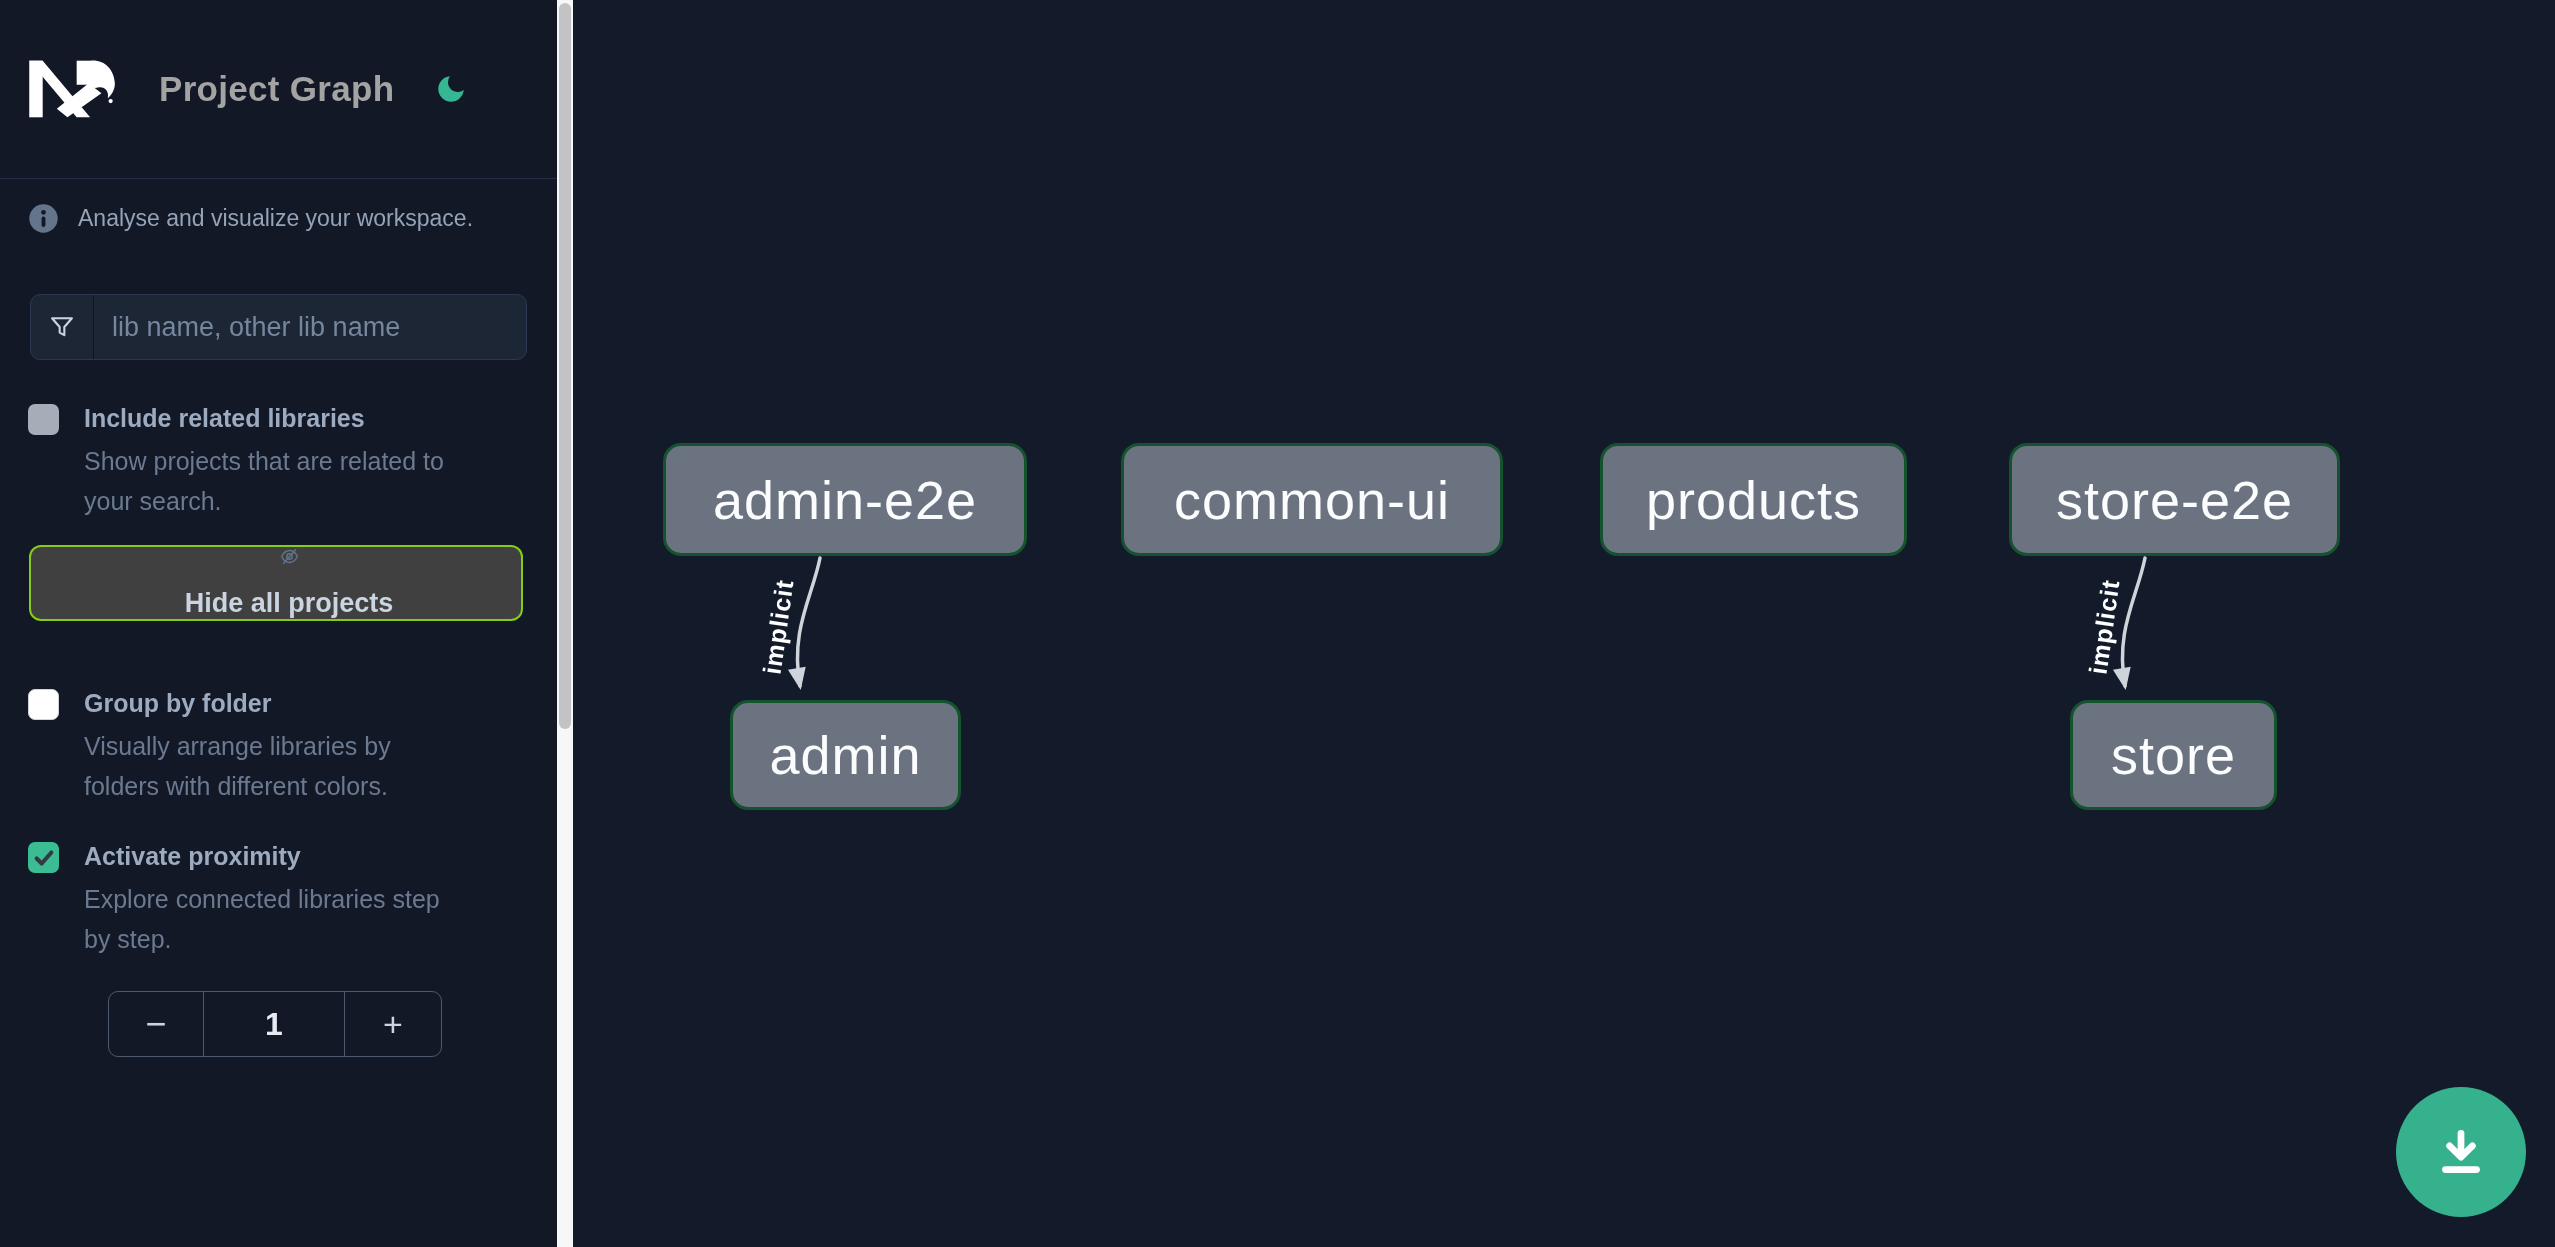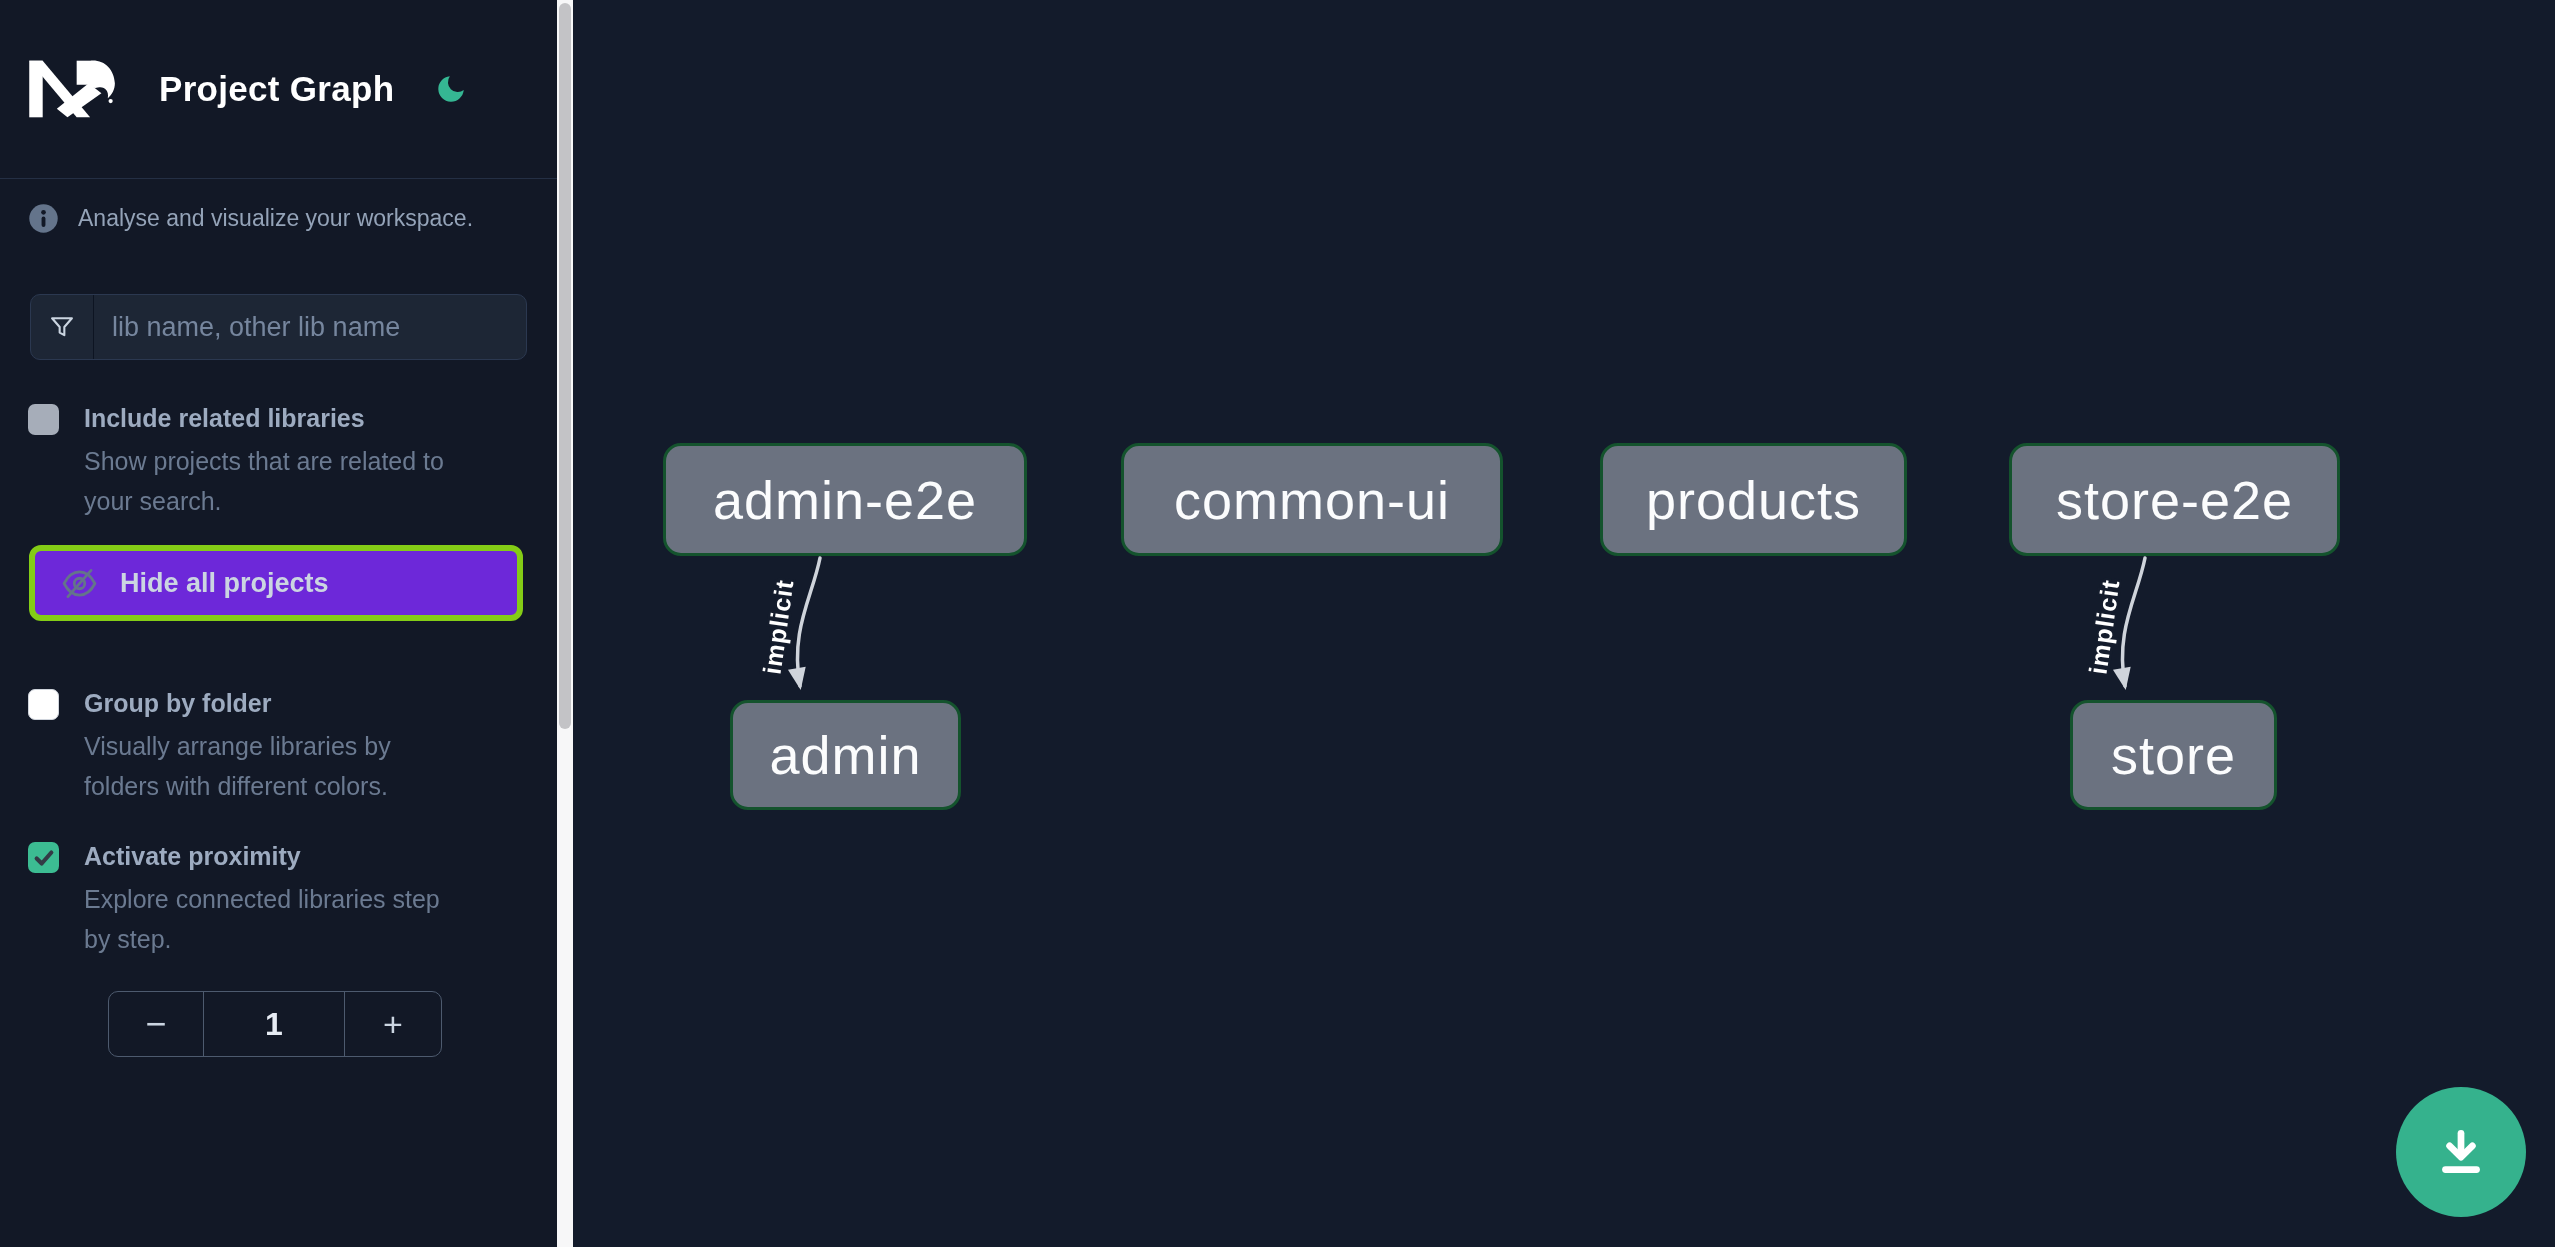--- a/index.html
+++ b/index.html
@@ -6,21 +6,21 @@
   html,body { width:2555px; height:1247px; overflow:hidden; }
   body { font-family:"Liberation Sans", sans-serif; background:#131b2b; }
   .screen { position:relative; width:2555px; height:1247px; }
 
   
   .sidebar { position:absolute; left:0; top:0; width:557px; height:1247px;
              background:#121826; overflow:hidden; }
   .sb-header { height:179px; display:flex; align-items:center; padding-left:25px;
                border-bottom:1px solid #242f44; }
   .logo { width:92px; height:66px; flex:0 0 auto; }
-  .app-title { margin-left:42px; font-size:35px; font-weight:600; color:#ffffff; letter-spacing:.3px; }
+  .app-title { margin-left:42px; font-size:35px; font-weight:600; color:#a3a3a3; letter-spacing:.3px; }
   .moon-btn { margin-left:40px; width:34px; height:34px; cursor:pointer; }
 
   .info-row { margin:24px 26px 0 28px; display:flex; align-items:center; gap:19px; }
   .info-text { color:#94a3b8; font-size:23px; font-weight:500; }
 
   .search-box { position:relative; margin:60px 30px 0 30px; width:497px; height:66px;
                 background:#1d2635; border:1px solid #2b3850; border-radius:10px;
                 display:flex; align-items:center; }
   .search-icon-cell { width:63px; height:100%; display:flex; align-items:center;
                       justify-content:center; border-right:1px solid #0d1422; }
@@ -36,21 +36,21 @@
   .cbx-white { background:#ffffff; border:1px solid #cfd4dc; }
   .cbx-green { background:#3cbc92; display:flex; align-items:center; justify-content:center; }
   .opt-label { font-size:25px; font-weight:700; color:#9dabc0; line-height:33px; }
   .opt-desc { font-size:25px; color:#6b7a91; line-height:40px; margin-top:6px; }
   .opt-desc span { display:block; }
 
   .sb-btn { margin:0 34px 0 29px; width:494px; height:76px; border-radius:12px;
             display:flex; align-items:center; padding-left:26px; gap:22px; cursor:pointer; }
   .sb-btn .btn-label { font-size:27px; font-weight:600; color:#cbd5e1; }
   .btn-focused { background:#1a2434; border:3px solid #2563eb; box-shadow:0 0 0 3px #ffffff; }
-  .btn-plain { background:#6d28d9; border:6px solid #84cc16; }
+  .btn-plain { background:#404040; border:2px solid #84cc16;flex-direction:column; }
 
   .row-include { margin-top:42px; }
   .row-show { margin-top:63px; }
   .row-hide { margin-top:24px; }
   .row-group { margin-top:66px; }
   .row-prox { margin-top:34px; }
 
   .stepper { margin:32px 0 0 108px; width:334px; height:66px; border:1px solid #4d5a6e;
              border-radius:10px; display:flex; overflow:hidden; }
   .step-cell { display:flex; align-items:center; justify-content:center; height:100%; }

